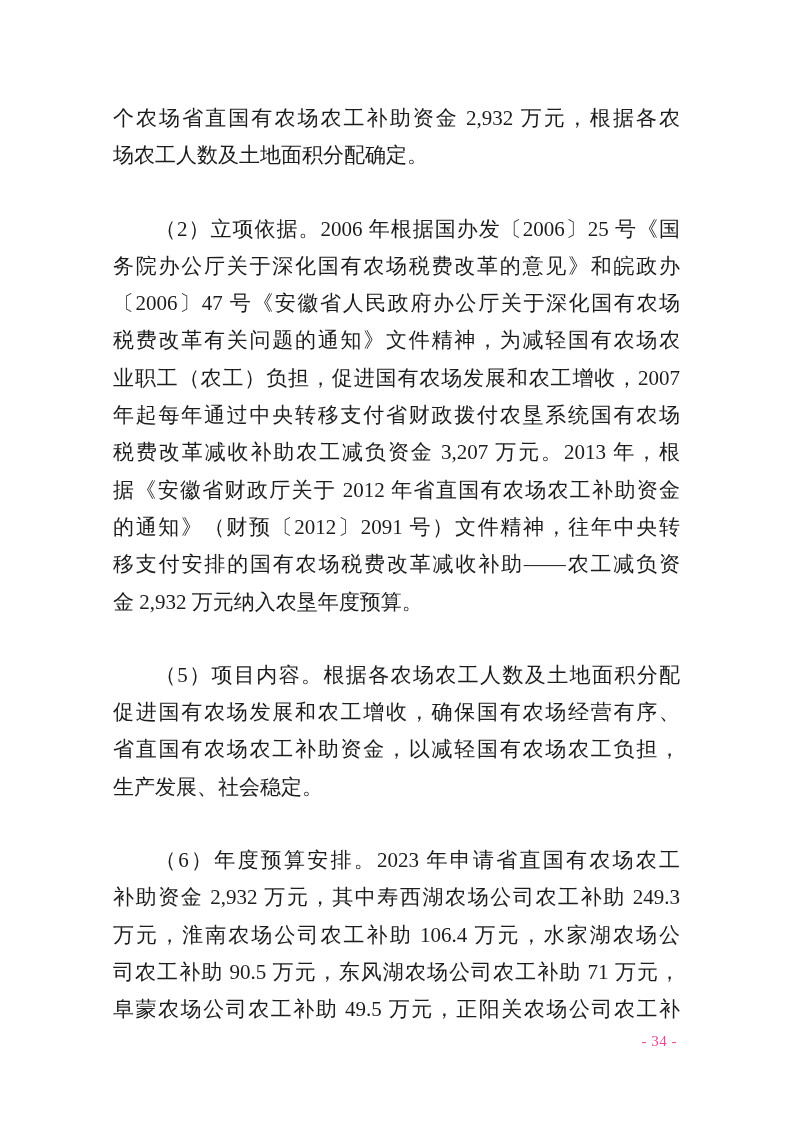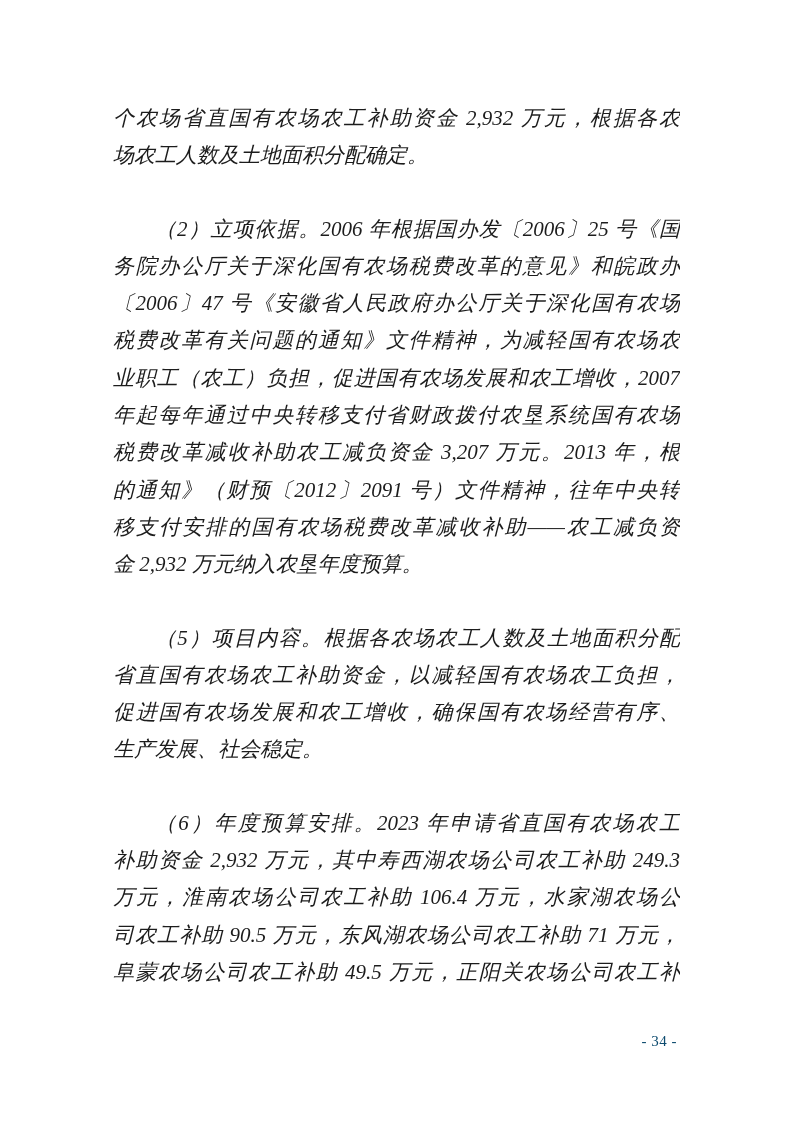--- a/index.html
+++ b/index.html
@@ -14,21 +14,20 @@
     background: #ffffff;
     overflow: hidden;
     color: #1c1c1c;
   }
   .content {
     position: absolute;
     left: 113px;
     top: 100px;
     width: 567px;
     font-size: 21px;
-    font-style: italic;
   }
   .paragraph { width: 100%; }
   .line {
     height: 37.3px;
     line-height: 37.3px;
     text-align: justify;
     text-align-last: justify;
     overflow: hidden;
   }
   .line.no-justify {
@@ -38,49 +37,50 @@
   .line.indent {
     text-indent: 2em;
     margin-top: 36px;
   }
   .page-number {
     position: absolute;
     top: 1031px;
     right: 117px;
     font-size: 15px;
     line-height: 20px;
-    color: #0c4a6e;
+    color: #ec4899;
     letter-spacing: 0.5px;
   }
 </style>
 </head>
 <body>
 
 <div class="page">
   <div class="content">
       <div class="paragraph">
         <div class="line">个农场省直国有农场农工补助资金 2,932 万元，根据各农</div>
         <div class="line no-justify">场农工人数及土地面积分配确定。</div>
       </div>
       <div class="paragraph">
         <div class="line indent">（2）立项依据。2006 年根据国办发〔2006〕25 号《国</div>
         <div class="line">务院办公厅关于深化国有农场税费改革的意见》和皖政办</div>
         <div class="line">〔2006〕47 号《安徽省人民政府办公厅关于深化国有农场</div>
         <div class="line">税费改革有关问题的通知》文件精神，为减轻国有农场农</div>
         <div class="line">业职工（农工）负担，促进国有农场发展和农工增收，2007</div>
         <div class="line">年起每年通过中央转移支付省财政拨付农垦系统国有农场</div>
         <div class="line">税费改革减收补助农工减负资金 3,207 万元。2013 年，根</div>
+        <div class="line">据《安徽省财政厅关于 2012 年省直国有农场农工补助资金</div>
         <div class="line">的通知》（财预〔2012〕2091 号）文件精神，往年中央转</div>
         <div class="line">移支付安排的国有农场税费改革减收补助——农工减负资</div>
         <div class="line no-justify">金 2,932 万元纳入农垦年度预算。</div>
       </div>
       <div class="paragraph">
         <div class="line indent">（5）项目内容。根据各农场农工人数及土地面积分配</div>
+        <div class="line">促进国有农场发展和农工增收，确保国有农场经营有序、</div>
         <div class="line">省直国有农场农工补助资金，以减轻国有农场农工负担，</div>
-        <div class="line">促进国有农场发展和农工增收，确保国有农场经营有序、</div>
         <div class="line no-justify">生产发展、社会稳定。</div>
       </div>
       <div class="paragraph">
         <div class="line indent">（6）年度预算安排。2023 年申请省直国有农场农工</div>
         <div class="line">补助资金 2,932 万元，其中寿西湖农场公司农工补助 249.3</div>
         <div class="line">万元，淮南农场公司农工补助 106.4 万元，水家湖农场公</div>
         <div class="line">司农工补助 90.5 万元，东风湖农场公司农工补助 71 万元，</div>
         <div class="line">阜蒙农场公司农工补助 49.5 万元，正阳关农场公司农工补</div>
       </div>
     </div>

